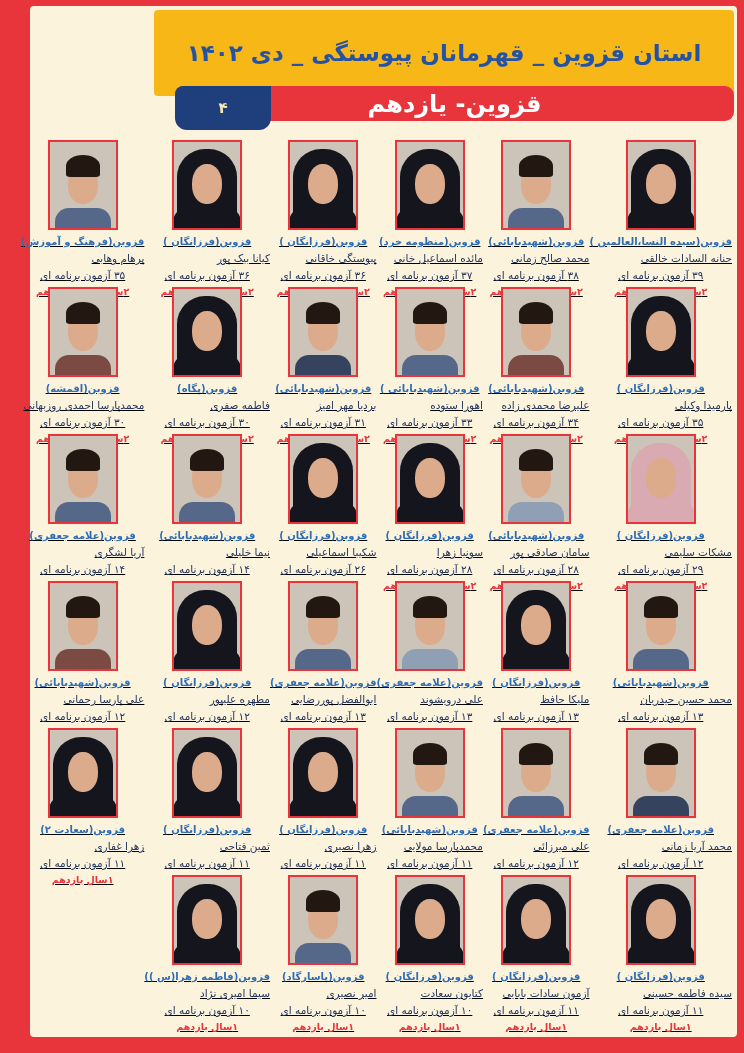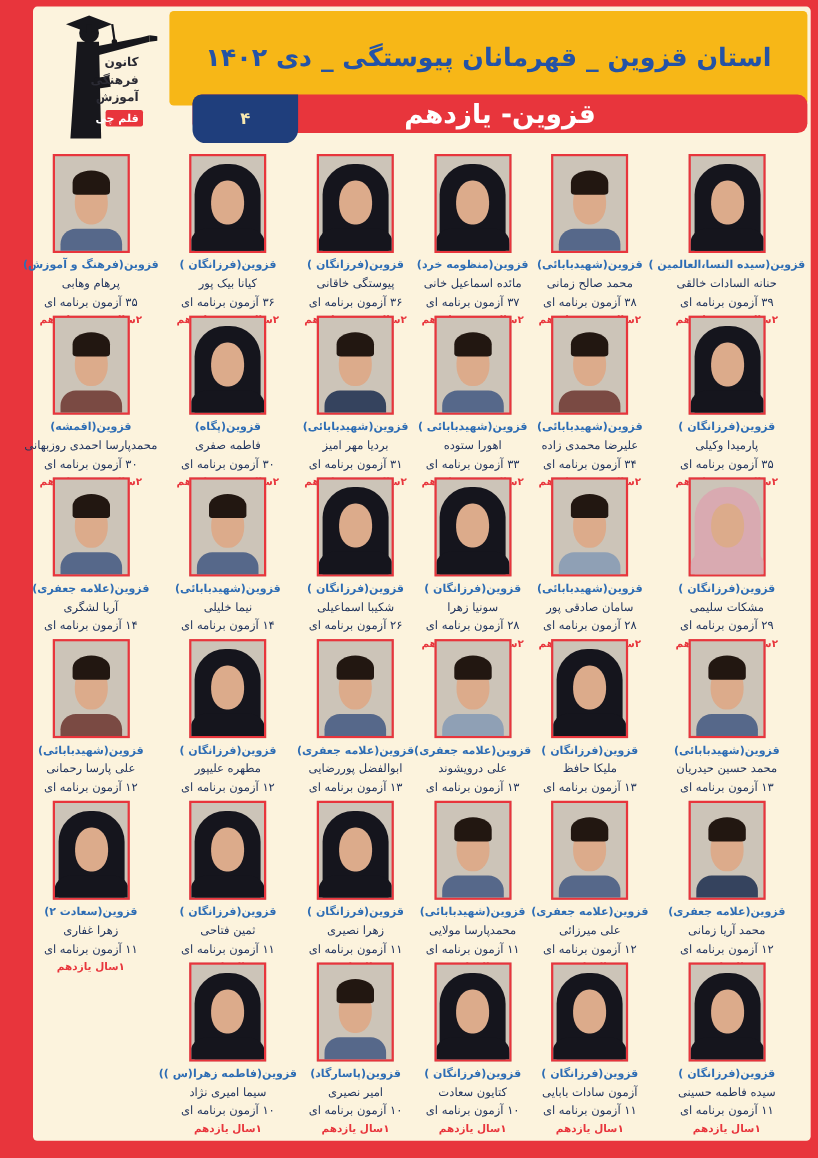--- a/index.html
+++ b/index.html
@@ -56,21 +56,21 @@
     z-index: 2;
   }
   .page-num-box .num { color: #f8e9b0; font-size: 15px; font-weight: bold; }
   
   .grid {
     position: absolute; left: 5px; right: 5px; top: 132px;
     display: grid;
     grid-template-columns: repeat(6, 1fr);
     grid-auto-rows: 147px;
   }
-  .card { text-align: center; padding-top: 2px; }
+  .card { text-align: center; padding-top: 2px; text-decoration: underline; }
   .photo {
     position: relative;
     width: 70px; height: 90px;
     margin: 0 auto 3px auto;
     border: 2px solid #e8353c;
     background: #ccc4b8;
     overflow: hidden;
   }
   .photo .hijab { display:none; position:absolute; left:50%; top:7px; transform:translateX(-50%);
     width:60px; height:95px; background:#15151d; border-radius: 28px 28px 6px 6px; }
@@ -82,54 +82,29 @@
     width:56px; height:28px; background:#56688a; border-radius:14px 14px 0 0; }
   .photo.girl .hijab { display:block; }
   .photo.girl .torso { width:68px; background:#15151d; }
   .photo.girl-pink .hijab { display:block; background:#d9aab1; }
   .photo.girl-pink .torso { width:68px; background:#d9aab1; }
   .photo.boy .hair { display:block; }
   .card:nth-child(4n) .photo.boy .torso { background:#7a4a43; }
   .card:nth-child(5n) .photo.boy .torso { background:#35435e; }
   .card:nth-child(7n) .photo.boy .torso { background:#8fa0b5; }
   .school { color:#2e6db4; font-size:10px; font-weight:bold; line-height:17px; white-space:nowrap; }
-  .sname  { color:#22355e; font-size:10.5px; line-height:17px; white-space:nowrap; }
+  .sname  { color:#22355e; font-size:10.5px; line-height:17px; white-space:nowrap;text-align:right; }
   .tests  { color:#22355e; font-size:10.5px; line-height:17px; white-space:nowrap; }
   .years  { color:#e8353c; font-size:9.5px; font-weight:bold; line-height:15px; white-space:nowrap; }
 </style>
 </head>
 <body>
 
 <div class="page">
 
-  <div class="logo">
-    <svg viewBox="0 0 104 126">
-
-      <path d="M30 30 L50 30 L52 118 L24 118 L28 60 Z" fill="#17171c"></path>
-
-      <circle cx="41" cy="22" r="9" fill="#17171c"></circle>
-
-      <polygon points="41,6 62,14 41,22 20,14" fill="#17171c"></polygon>
-      <rect x="39" y="14" width="4" height="8" fill="#17171c"></rect>
-
-      <path d="M62 14 L64 28" stroke="#17171c" stroke-width="2" fill="none"></path>
-      <circle cx="64" cy="30" r="2.5" fill="#17171c"></circle>
-
-      <path d="M48 34 L88 26 L96 24 L96 30 L88 32 L50 42 Z" fill="#17171c"></path>
-      <path d="M96 24 L103 25 L103 29 L96 30 Z" fill="#17171c"></path>
-
-      <rect x="46" y="62" width="14" height="10" fill="#17171c" transform="rotate(-8 53 67)"></rect>
-
-      <text x="86" y="52" text-anchor="end" class="logo-text">کانون</text>
-      <text x="86" y="68" text-anchor="end" class="logo-text">فرهنگی</text>
-      <text x="86" y="84" text-anchor="end" class="logo-text">آموزش</text>
-      <rect x="56" y="92" width="34" height="15" rx="2" fill="#e8353c"></rect>
-      <text x="86" y="103" text-anchor="end" class="brand-text">قلم چی</text>
-    </svg>
-  </div>
 
   <div class="banner-yellow">
     <div class="title">استان قزوین  _ قهرمانان پیوستگی _ دی ۱۴۰۲</div>
   </div>
 
   <div class="page-num-box">
     <span class="num">۴</span>
   </div>
   <div class="banner-red">
     <div class="sub-title">قزوین- یازدهم</div>

